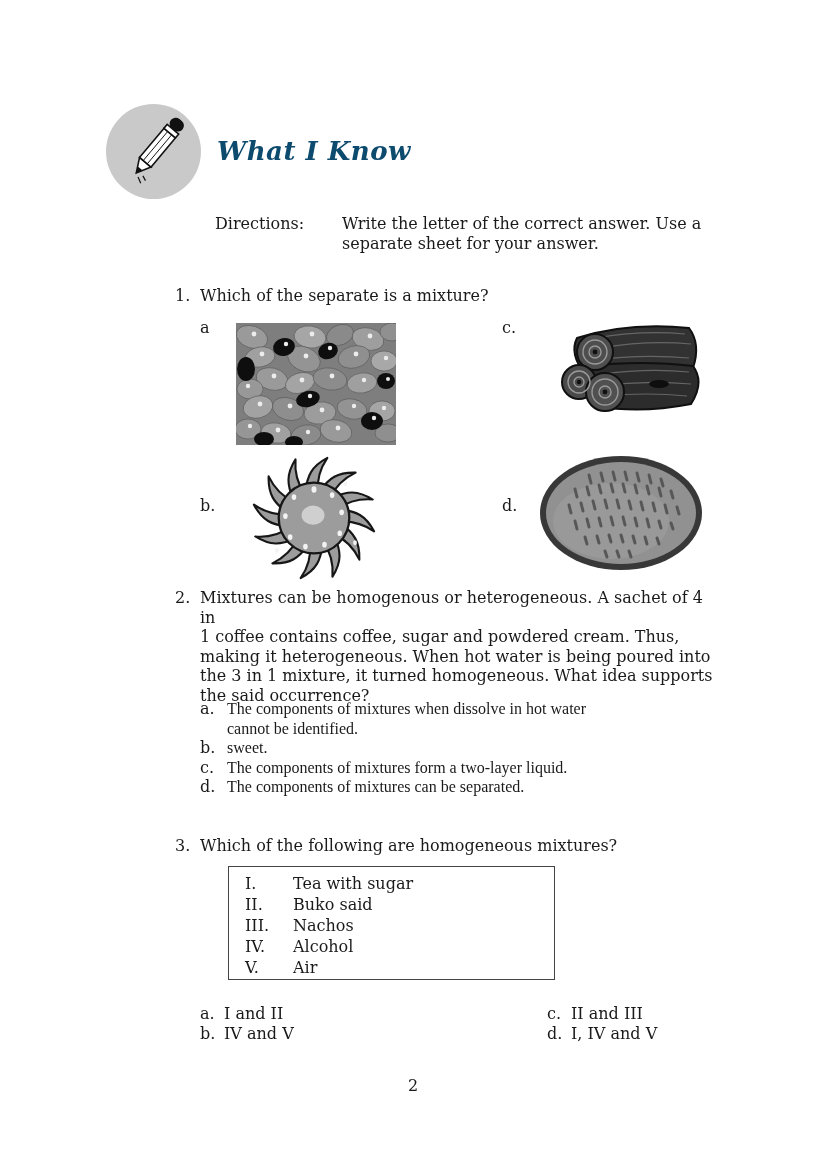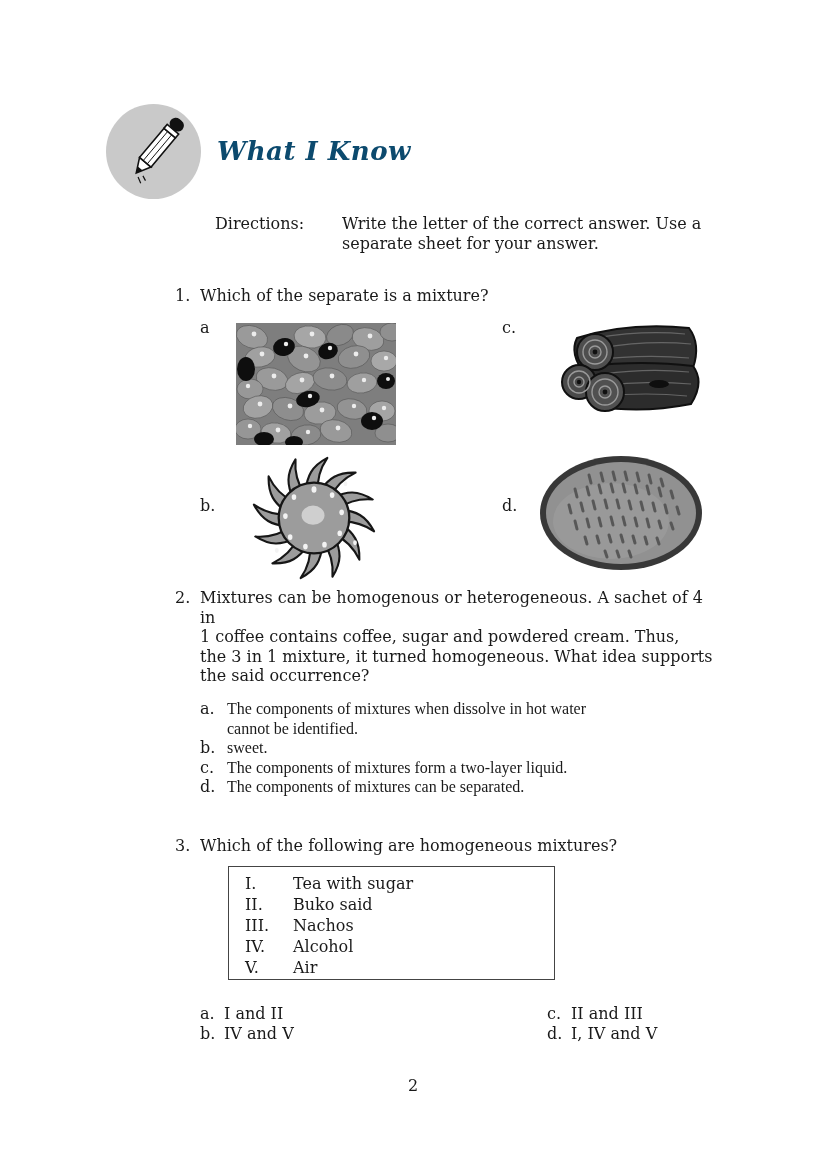--- a/index.html
+++ b/index.html
@@ -244,20 +244,21 @@
       </g>
     </svg>
   </div>
 
   <div class="abs q2">
     <div class="q-row">
       <span class="q-num">2.</span>
       <span>
         <div>Mixtures can be homogenous or heterogeneous. A sachet of 4 in</div>
         <div>1 coffee contains coffee, sugar and powdered cream. Thus,</div>
+        <div>making it heterogeneous. When hot water is being poured into</div>
         <div>the 3 in 1 mixture, it turned homogeneous. What idea supports</div>
         <div>the said occurrence?</div>
       </span>
     </div>
   </div>
 
   <div class="abs q2-opts">
     <div class="q-row">
       <span class="opt-label">a.</span>
       <span class="opt-text">

